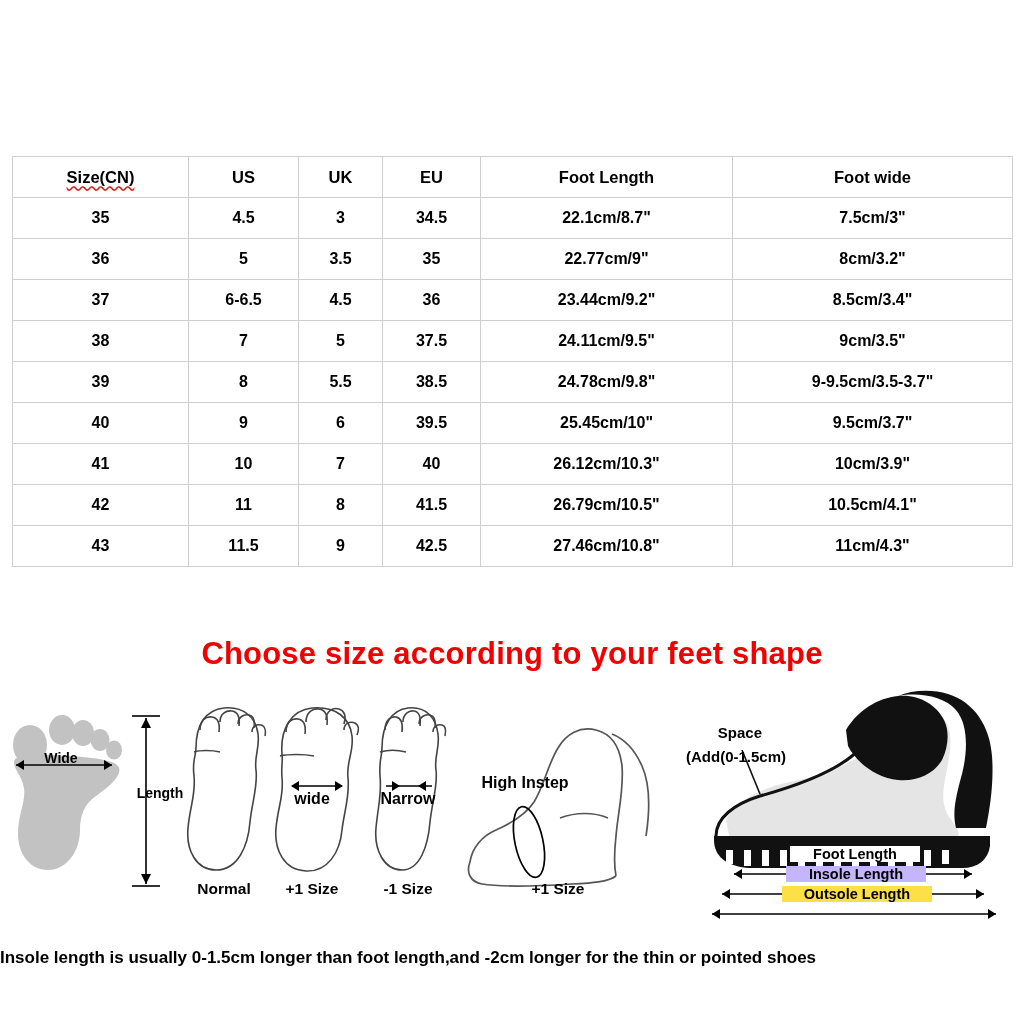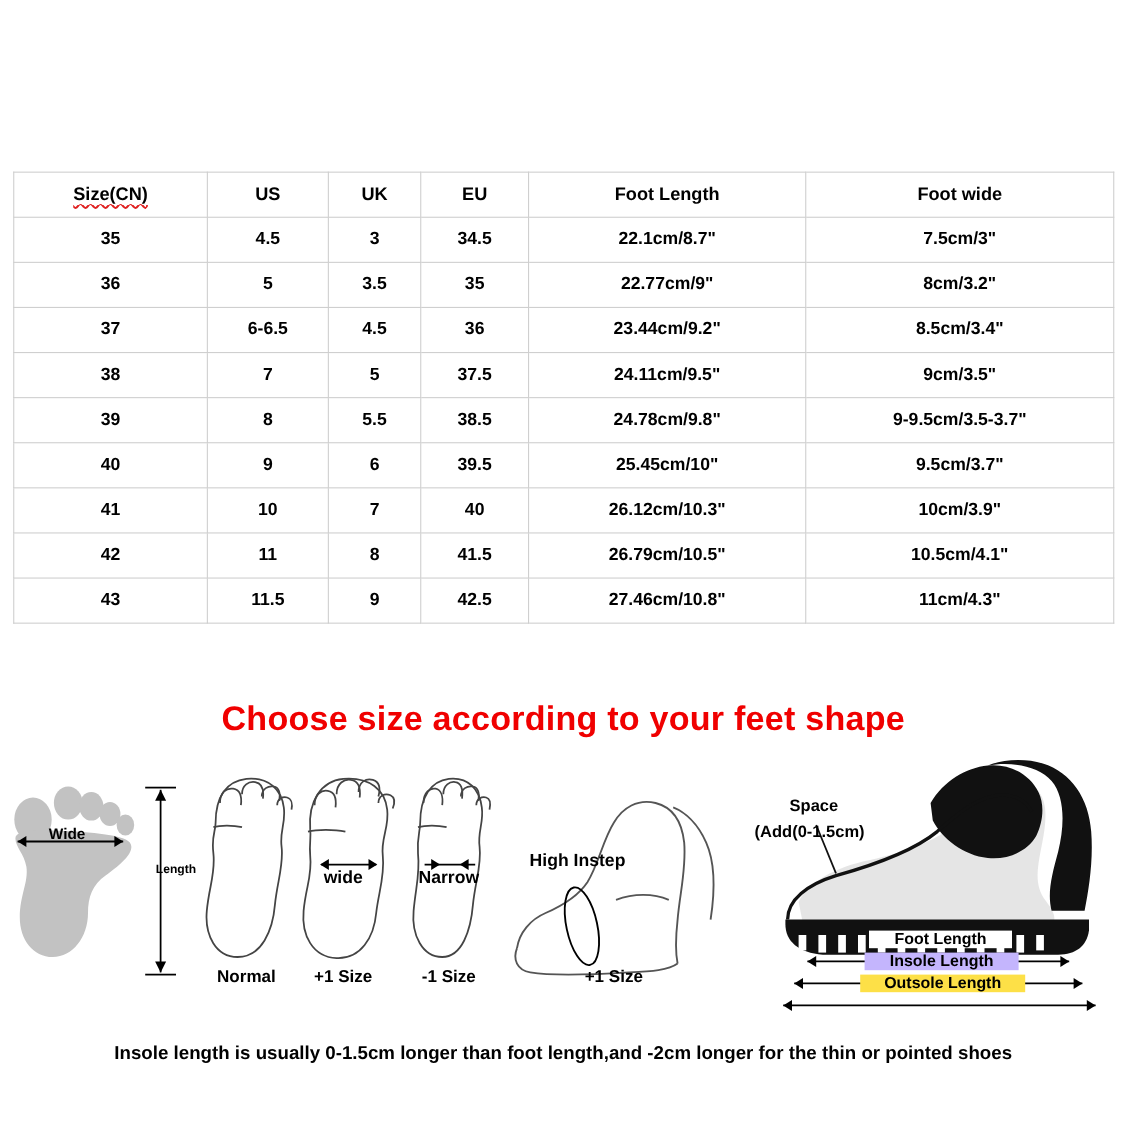--- a/index.html
+++ b/index.html
@@ -85,21 +85,20 @@
     font-weight: bold;
     text-align: center;
   }
 
   
   .footnote {
     position: absolute;
     left: 0;
     top: 948px;
     width: 1024px;
-    text-align: center;
     font-size: 17px;
     font-weight: bold;
     color: #000;
   }
 </style>
 </head>
 <body>
 
 <div class="table-wrap">
   <table class="size-table">
@@ -338,21 +337,21 @@
       <polyline points="730,199 722,204 730,209" fill="#000" stroke="none"></polyline>
       <polyline points="976,199 984,204 976,209" fill="#000" stroke="none"></polyline>
 
       <line x1="712" y1="224" x2="996" y2="224"></line>
       <polyline points="720,219 712,224 720,229" fill="#000" stroke="none"></polyline>
       <polyline points="988,219 996,224 988,229" fill="#000" stroke="none"></polyline>
     </g>
   </svg>
 
   <div class="cap" style="left:16px; top:60px; width:90px; font-size:14px;">Wide</div>
-  <div class="cap" style="left:128px; top:95px; width:64px; font-size:11px;">Length</div>
+  <div class="cap" style="left:128px; top:95px; width:64px; font-size:14px;">Length</div>
 
   <div class="cap" style="left:176px; top:190px; width:96px;">Normal</div>
   <div class="cap" style="left:276px; top:100px; width:72px; font-size:16px;">wide</div>
   <div class="cap" style="left:266px; top:190px; width:92px;">+1 Size</div>
   <div class="cap" style="left:366px; top:100px; width:84px; font-size:16px;">Narrow</div>
   <div class="cap" style="left:364px; top:190px; width:88px;">-1 Size</div>
 
   <div class="cap" style="left:462px; top:84px; width:126px; font-size:16px;">High Instep</div>
   <div class="cap" style="left:512px; top:190px; width:92px;">+1 Size</div>
 

